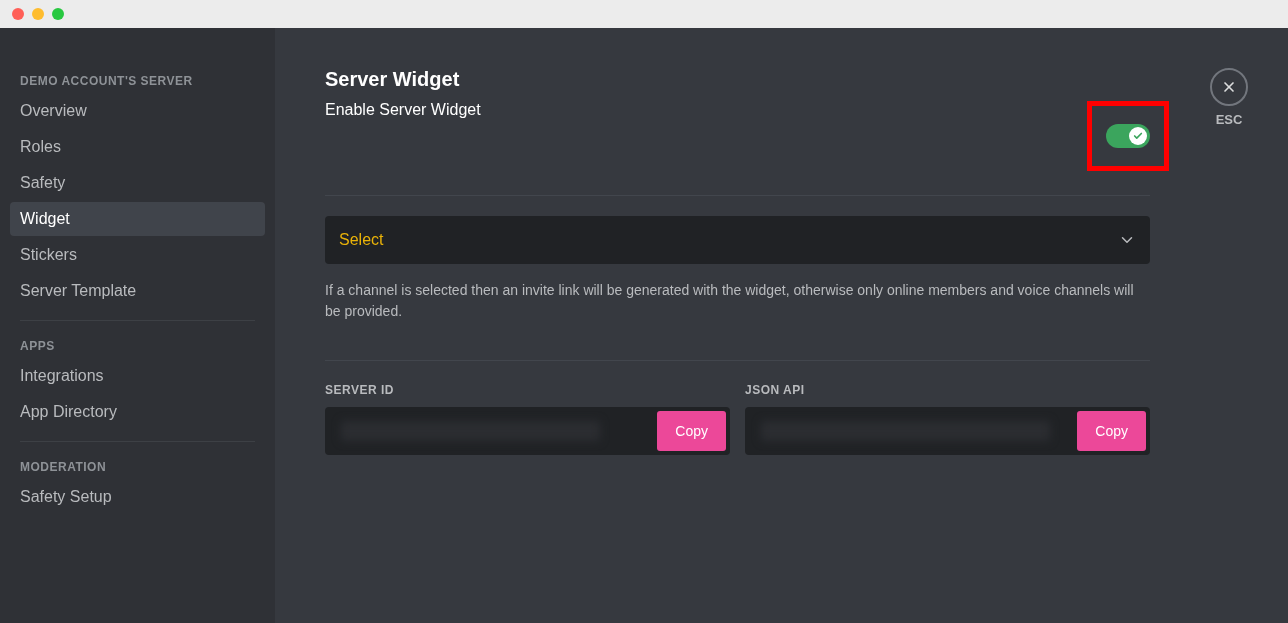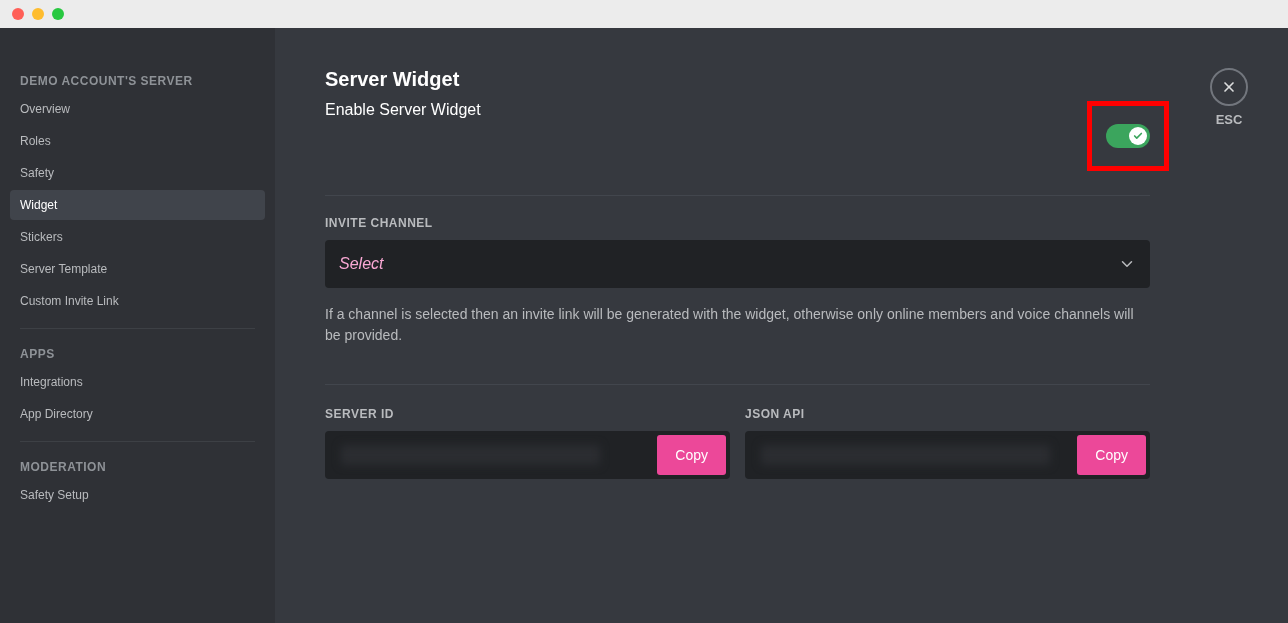--- a/index.html
+++ b/index.html
@@ -43,21 +43,21 @@
     .sidebar-header {
       color: #8e9297;
       font-size: 12px;
       font-weight: 700;
       letter-spacing: 0.5px;
       padding: 6px 10px;
       text-transform: uppercase;
     }
     .sidebar-item {
       color: #b9bbbe;
-      font-size: 12px;
+      font-size: 16px;
       padding: 8px 10px;
       border-radius: 4px;
       cursor: pointer;
       margin-bottom: 2px;
     }
     .sidebar-item.active {
       background: #40444b;
       color: #ffffff;
     }
     .sidebar-divider {
@@ -136,23 +136,22 @@
       border-radius: 4px;
       height: 48px;
       display: flex;
       align-items: center;
       justify-content: space-between;
       padding: 0 14px;
       cursor: pointer;
       margin-bottom: 16px;
     }
     .select-value {
-      color: #f9a8d4;
+      color: #eab308;
       font-size: 16px;
-      font-style: italic;
     }
     .chevron {
       width: 18px;
       height: 18px;
       color: #b9bbbe;
     }
     .help-text {
       color: #b9bbbe;
       font-size: 14px;
       line-height: 1.5;
@@ -243,21 +242,20 @@
 
 <div class="app">
   <div class="sidebar">
     <div class="sidebar-header">DEMO ACCOUNT'S SERVER</div>
     <div class="sidebar-item"><span>Overview</span></div>
     <div class="sidebar-item"><span>Roles</span></div>
     <div class="sidebar-item"><span>Safety</span></div>
     <div class="sidebar-item active"><span>Widget</span></div>
     <div class="sidebar-item"><span>Stickers</span></div>
     <div class="sidebar-item"><span>Server Template</span></div>
-    <div class="sidebar-item"><span>Custom Invite Link</span></div>
 
     <div class="sidebar-divider"></div>
 
     <div class="sidebar-header">APPS</div>
     <div class="sidebar-item"><span>Integrations</span></div>
     <div class="sidebar-item"><span>App Directory</span></div>
 
     <div class="sidebar-divider"></div>
 
     <div class="sidebar-header">MODERATION</div>
@@ -274,21 +272,20 @@
           <div class="toggle">
             <div class="toggle-knob">
               <svg class="toggle-check" viewBox="0 0 24 24" fill="none" stroke="#3ba55d" stroke-width="4" stroke-linecap="round" stroke-linejoin="round">
                   <polyline points="20 6 9 17 4 12"></polyline>
                 </svg>
             </div>
           </div>
         </div>
       </div>
 
-      <div class="section-label">INVITE CHANNEL</div>
       <div class="select-box">
         <span class="select-value">Select</span>
         <svg class="chevron" viewBox="0 0 24 24" fill="none" stroke="currentColor" stroke-width="2" stroke-linecap="round" stroke-linejoin="round">
             <polyline points="6 9 12 15 18 9"></polyline>
           </svg>
       </div>
       <div class="help-text">If a channel is selected then an invite link will be generated with the widget, otherwise only online members and voice channels will be provided.</div>
 
       <div class="section-divider"></div>
 

